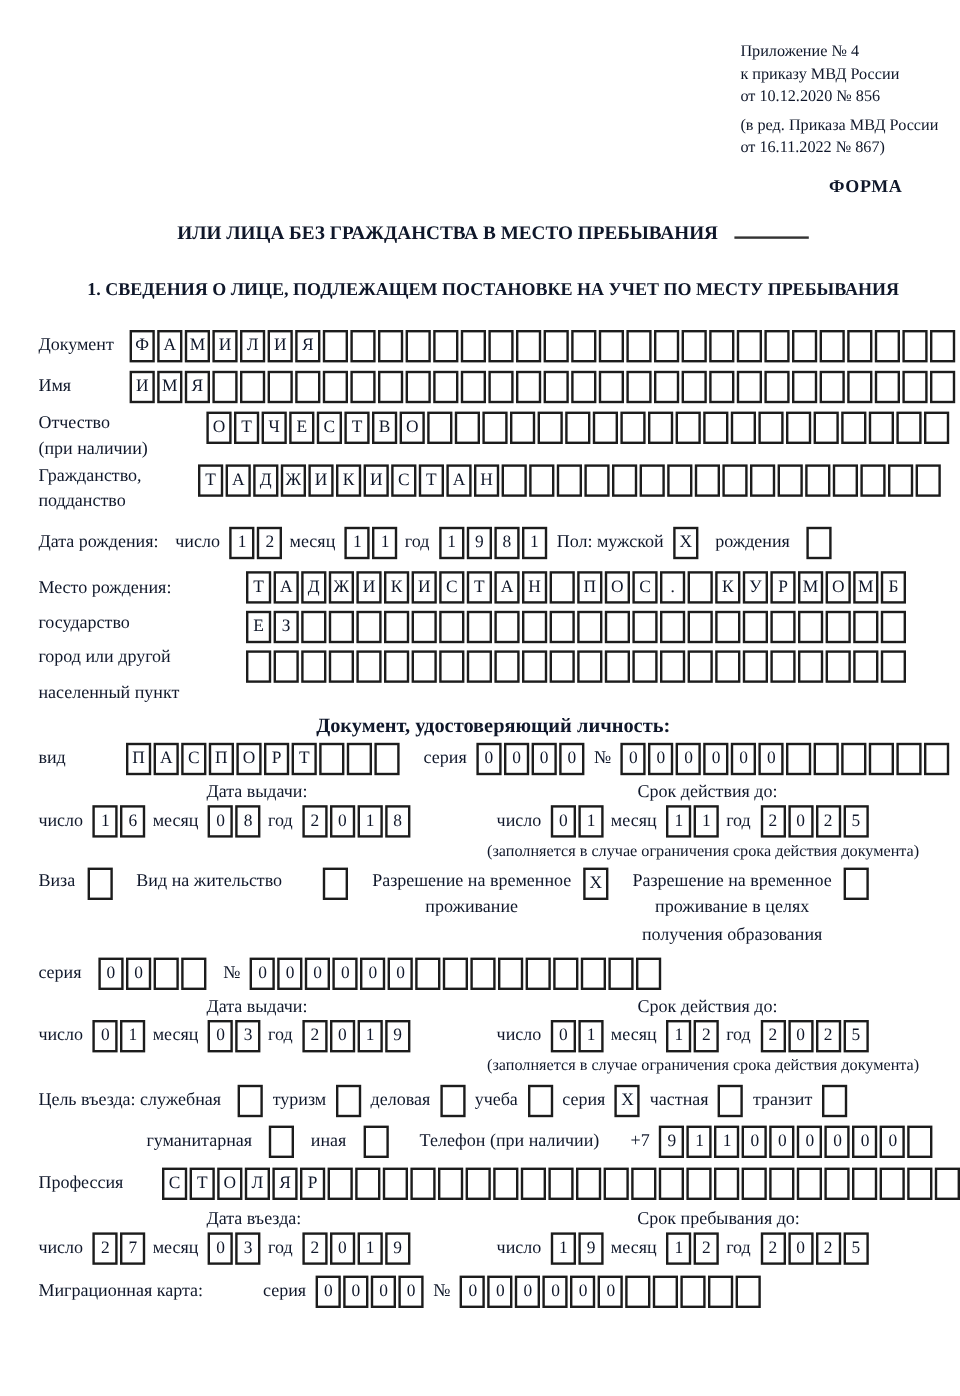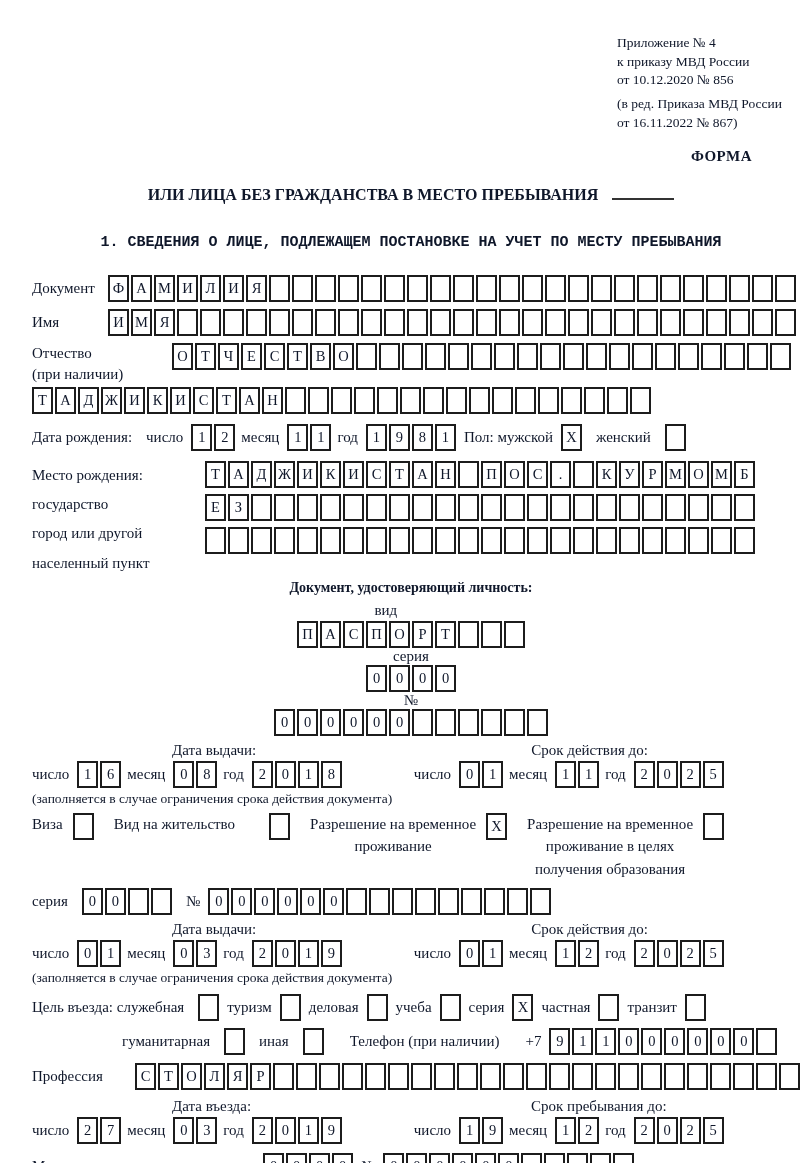--- a/index.html
+++ b/index.html
@@ -12,37 +12,37 @@
     color:#0f172a;
     box-sizing:border-box;
     padding:34px 10px 10px 32px;
     overflow:hidden;
   }
   .appendix{width:196px;margin-left:585px;font-size:13.5px;line-height:1.38;}
   .appendix .amend{margin-top:5px;}
   .form-label{ text-align:right; margin:16px 38px 0 0; font-weight:bold; font-size:15px; letter-spacing:.5px;}
   .title{ text-align:center; font-weight:bold; font-size:16px; line-height:1.55; margin-top:18px;}
   .blank-line{display:inline-block;width:62px;border-bottom:2px solid #333;height:14px;margin-left:14px;}
-  .sec-heading{ font-weight:bold; font-size:15px; margin-top:26px; text-align:center;font-family:Liberation Mono, monospace;}
+  .sec-heading{ font-weight:bold; font-size:15px; margin-top:26px; text-align:center;}
   .frow{display:flex;align-items:center;margin-top:6px;}
   .frow.top{align-items:flex-start;}
   .lab{font-size:15px;white-space:nowrap;}
   .lbl-col{flex:0 0 auto;font-size:15px;line-height:1.4;}
   .cells{display:inline-flex;gap:2px;flex:0 0 auto;}
   .cell{
     width:17px;height:23px;flex:0 0 auto;
     border:2px solid #1c1c1c;background:#fff;
     display:inline-flex;align-items:center;justify-content:center;
     font-size:14.5px;font-family:"Liberation Serif",serif;
   }
   .stack{display:flex;flex-direction:column;gap:6px;}
-  .centerb{ text-align:center;font-weight:bold;font-size:14px;margin-top:10px;}
+  .centerb{ text-align:center;font-weight:bold;font-size:17px;margin-top:10px;}
   .dgroup{display:inline-flex;align-items:center;gap:6px;}
   .dgroup .lab{margin-right:2px;}
-  .note-r{ font-size:13.5px;margin:3px 24px 0 0;}
+  .note-r{ text-align:right;font-size:13.5px;margin:3px 24px 0 0;}
   .para{font-size:15px;margin-top:10px;line-height:1.7;}
   .opt{display:inline-flex;align-items:flex-start;gap:10px;}
   .opt .optlab{font-size:15px;text-align:center;line-height:1.5;}
   .gap8{width:8px;flex:0 0 auto;} .gap14{width:14px;flex:0 0 auto;} .gap20{width:20px;flex:0 0 auto;}
 </style>
 </head>
 <body>
 
 <div class="page">
 
@@ -164,20 +164,24 @@
         <span class="cell"></span>
         <span class="cell"></span>
         <span class="cell"></span>
         <span class="cell"></span>
         <span class="cell"></span>
         <span class="cell"></span>
       </span>
   </div>
 
   <div class="frow top" style="margin-top:2px;">
+    <span class="lbl-col" style="width:133px;">
+      <div>Гражданство,</div>
+      <div>подданство</div>
+    </span>
     <span class="cells">
         <span class="cell">Т</span>
         <span class="cell">А</span>
         <span class="cell">Д</span>
         <span class="cell">Ж</span>
         <span class="cell">И</span>
         <span class="cell">К</span>
         <span class="cell">И</span>
         <span class="cell">С</span>
         <span class="cell">Т</span>
@@ -224,21 +228,21 @@
           <span class="cell">1</span>
         </span>
     </span>
     <span class="gap8"></span>
     <span class="lab">Пол: мужской</span>
     <span class="gap8"></span>
     <span class="cells">
         <span class="cell">X</span>
       </span>
     <span class="gap14"></span>
-    <span class="lab">женский</span>
+    <span class="lab">рождения</span>
     <span class="gap14"></span>
     <span class="cells">
         <span class="cell"></span>
       </span>
   </div>
 
   <div class="frow top" style="margin-top:10px;">
     <span class="lbl-col" style="width:173px;line-height:1.95;">
       <div>Место рождения:</div>
       <div>государство</div>
@@ -322,21 +326,21 @@
           <span class="cell"></span>
           <span class="cell"></span>
           <span class="cell"></span>
           <span class="cell"></span>
         </span>
     </span>
   </div>
 
   <div class="centerb" style="margin-top:2px;">Документ, удостоверяющий личность:</div>
 
-  <div class="frow" style="margin-top:4px;flex-direction:column;">
+  <div class="frow" style="margin-top:4px;">
     <span class="lbl-col" style="width:73px;">вид</span>
     <span class="cells">
         <span class="cell">П</span>
         <span class="cell">А</span>
         <span class="cell">С</span>
         <span class="cell">П</span>
         <span class="cell">О</span>
         <span class="cell">Р</span>
         <span class="cell">Т</span>
         <span class="cell"></span>

